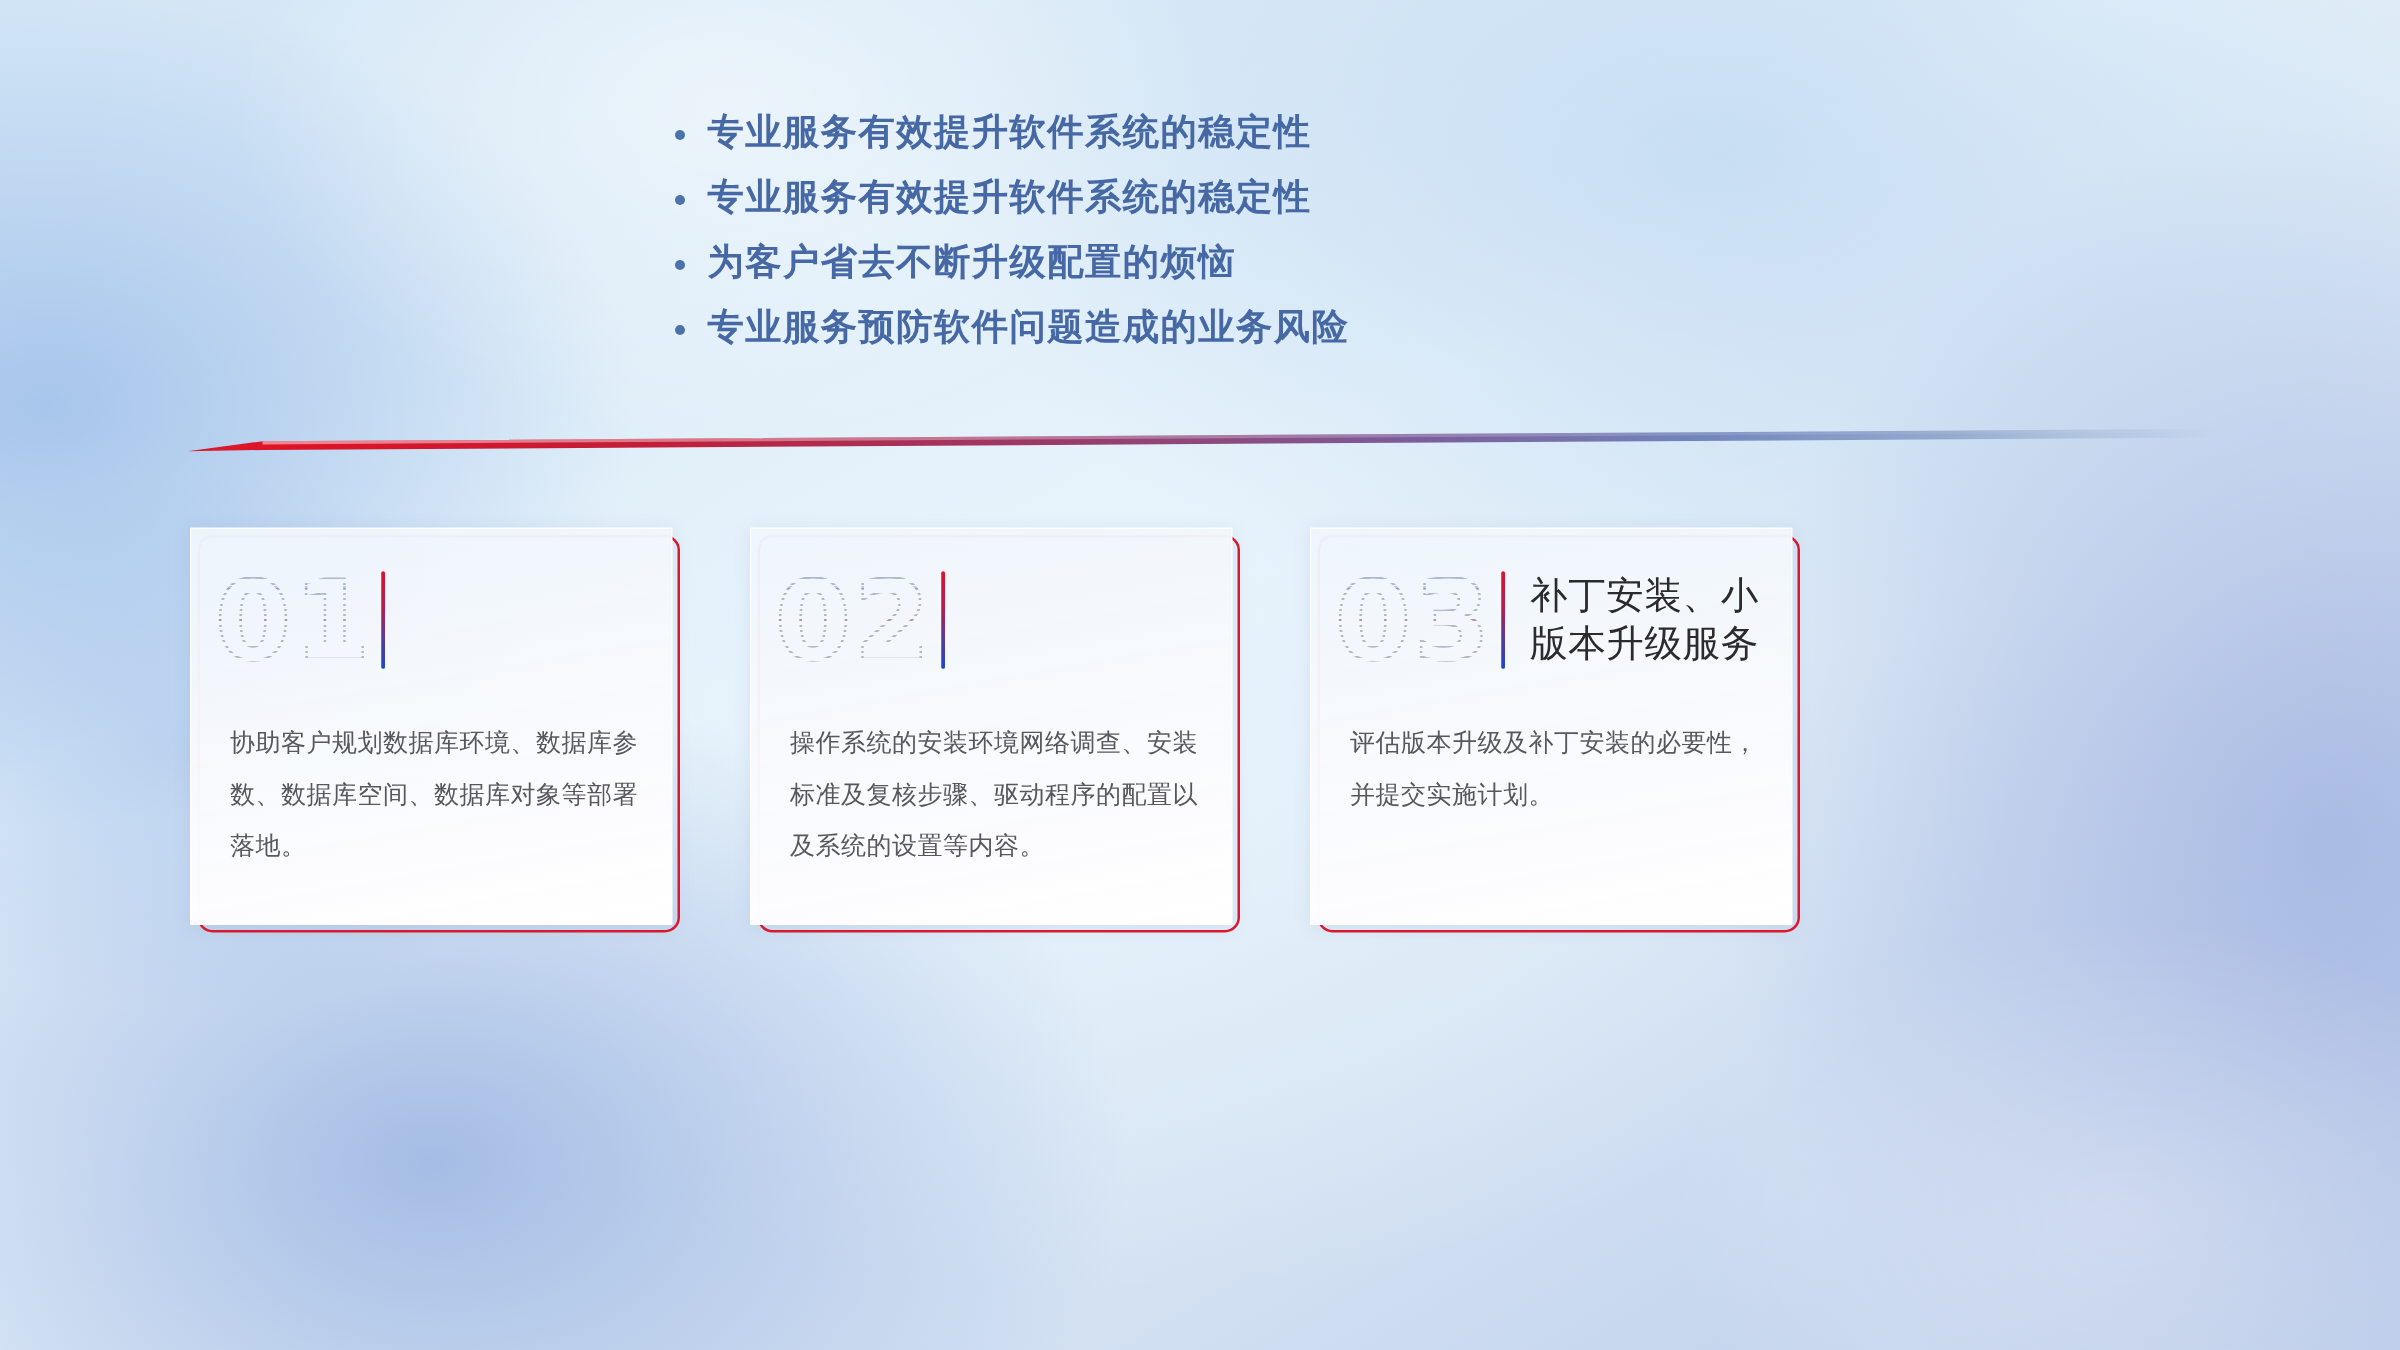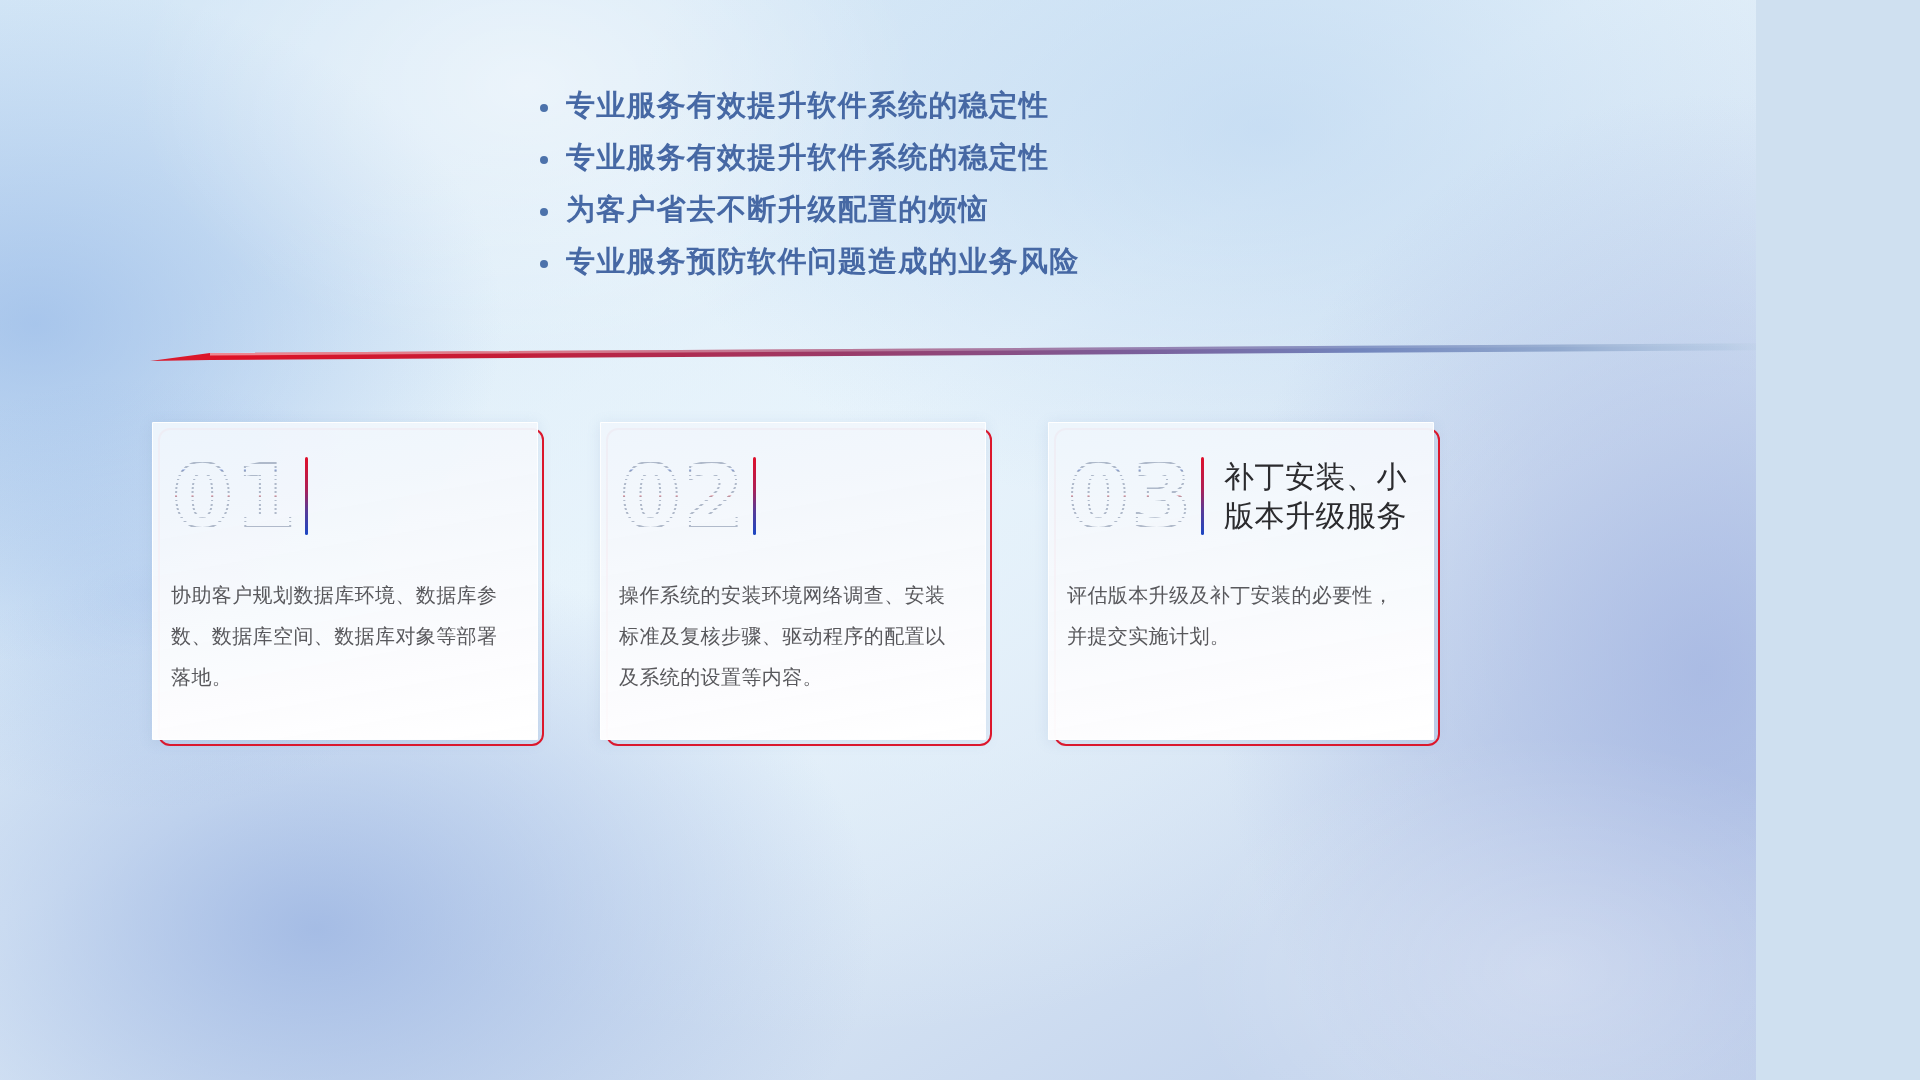--- a/index.html
+++ b/index.html
@@ -8,21 +8,21 @@
     overflow: hidden;
   }
   body {
     font-family: "Liberation Sans", "DejaVu Sans", sans-serif;
     background: #cfe0f0;
   }
 
   
   #slide {
     position: relative;
-    width: 1756px; height: 1080px;
+    width: 1920px; height: 1080px;
     overflow: hidden;
     background:
       radial-gradient(ellipse 900px 620px at 18% 86%, rgba(150,176,224,0.80) 0%, rgba(150,176,224,0.0) 62%),
       radial-gradient(ellipse 720px 520px at 2% 30%, rgba(128,168,226,0.55) 0%, rgba(128,168,226,0.0) 65%),
       radial-gradient(ellipse 760px 900px at 97% 62%, rgba(150,168,220,0.62) 0%, rgba(150,168,220,0.0) 64%),
       radial-gradient(ellipse 900px 560px at 72% 12%, rgba(176,206,238,0.55) 0%, rgba(176,206,238,0.0) 70%),
       radial-gradient(ellipse 1100px 700px at 46% 52%, rgba(232,244,252,0.92) 0%, rgba(232,244,252,0.0) 68%),
       linear-gradient(150deg, #d3e6f6 0%, #d9eaf7 22%, #e6f2fa 44%, #d5e3f3 68%, #c6d6ee 86%, #c3d3ec 100%);
     text-decoration: underline;
   }
@@ -197,21 +197,21 @@
     font-size: 30px;
     font-weight: 400;
     line-height: 1.30;
     color: #2b2b2e;
     letter-spacing: 0.5px;
     padding-right: 10px;
   }
 
   .card-body {
     position: absolute;
-    left: 18px; top: 152px;
+    left: 31px; top: 152px;
     width: 336px;
     font-size: 20px;
     line-height: 2.05;
     color: #58585c;
     letter-spacing: 0.4px;
   }
 </style>
 </head>
 <body>
 

